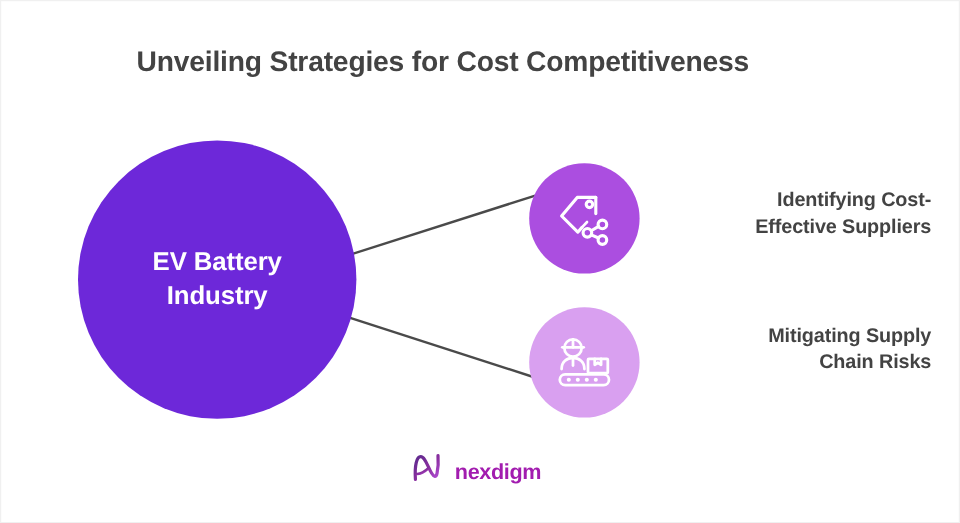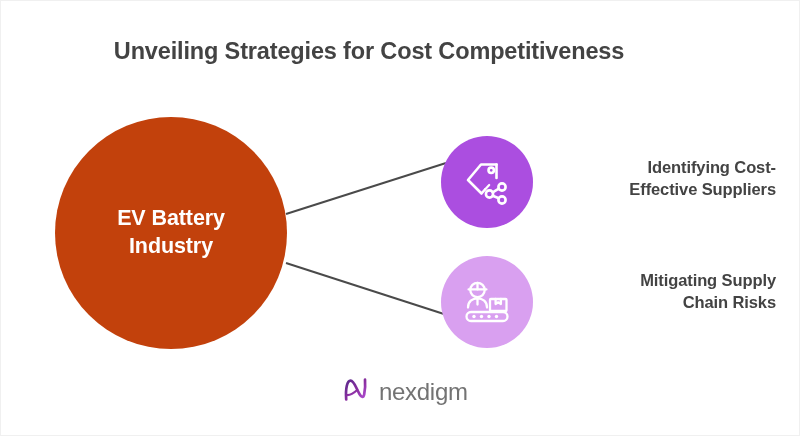--- a/index.html
+++ b/index.html
@@ -37,26 +37,26 @@
     top: 0;
     left: 0;
     width: 798px;
     height: 434px;
     pointer-events: none;
   }
 
   
   #hub-node {
     position: absolute;
-    left: 54px;
+    left: 64px;
     top: 116px;
     width: 232px;
     height: 232px;
     border-radius: 50%;
-    background: #c2410c;
+    background: #6d28d9;
     display: flex;
     align-items: center;
     justify-content: center;
   }
 
   #hub-label {
     color: #ffffff;
     font-size: 21.5px;
     font-weight: bold;
     line-height: 1.28;
@@ -110,23 +110,23 @@
   #brand-logo {
     position: absolute;
     left: 340px;
     top: 374px;
     display: flex;
     align-items: center;
     gap: 8px;
   }
 
   #brand-wordmark {
-    font-size: 24px;
-    font-weight: normal;
-    color: #737373;
+    font-size: 18px;
+    font-weight: bold;
+    color: #a21caf;
     letter-spacing: -0.3px;
     line-height: 1;
   }
 </style>
 </head>
 <body>
 
 <div id="diagram-title">Unveiling Strategies for Cost Competitiveness</div>
 
 <svg id="connector-layer" viewBox="0 0 798 434">

